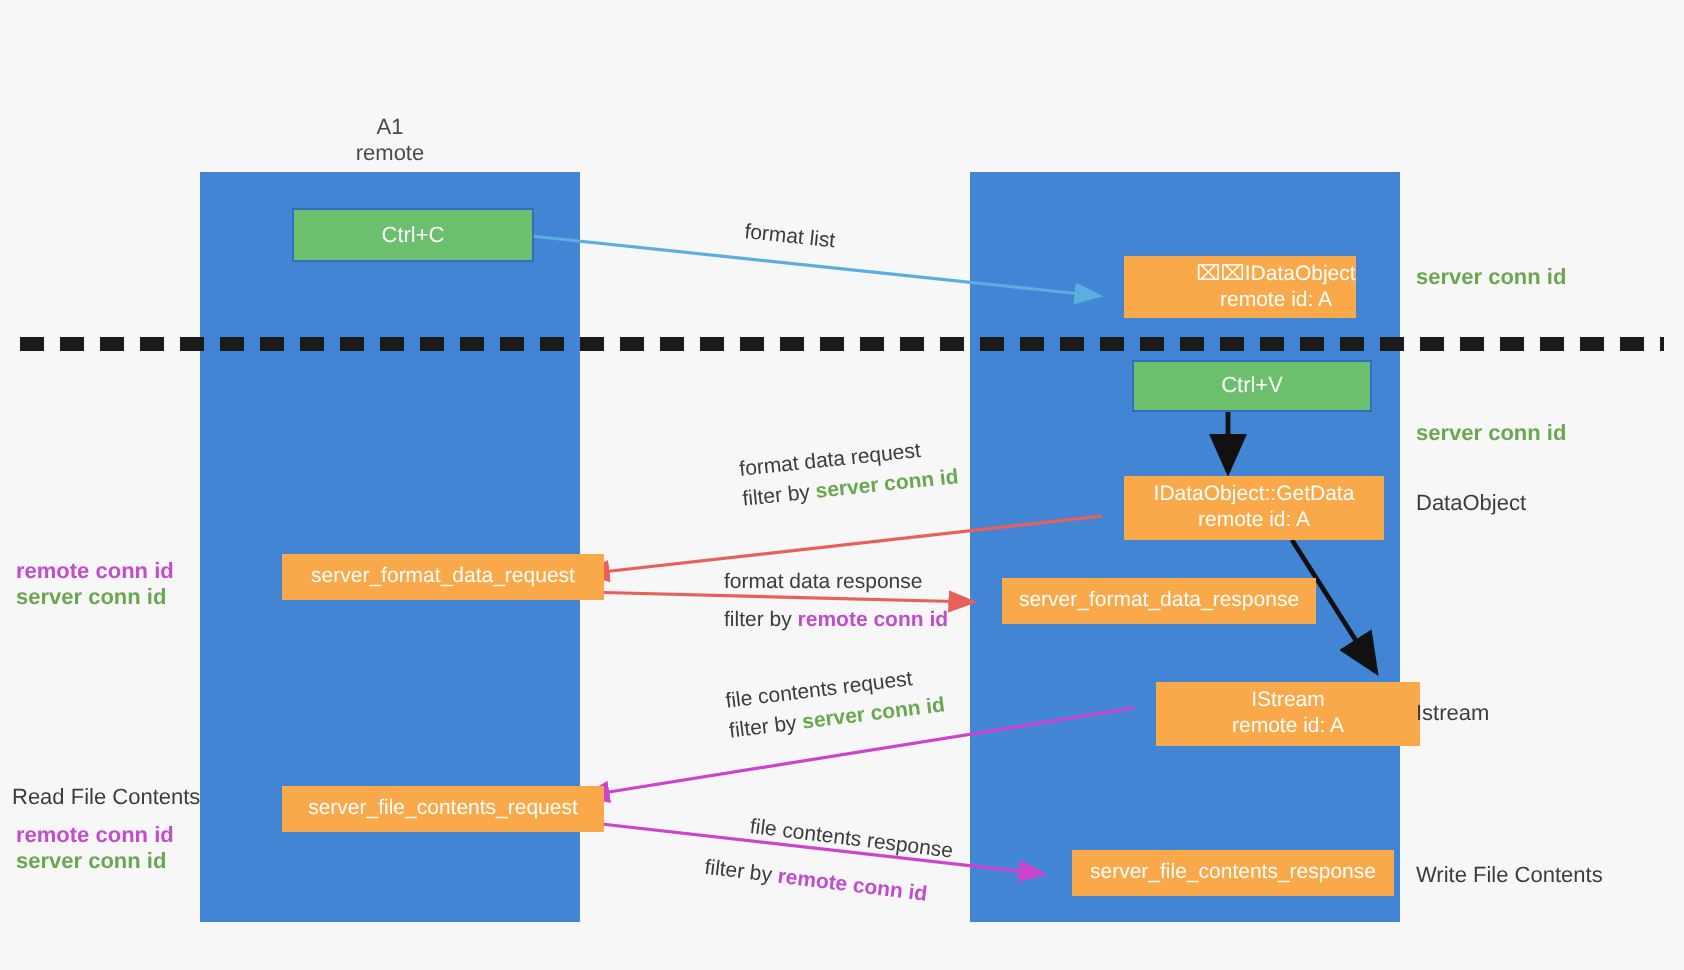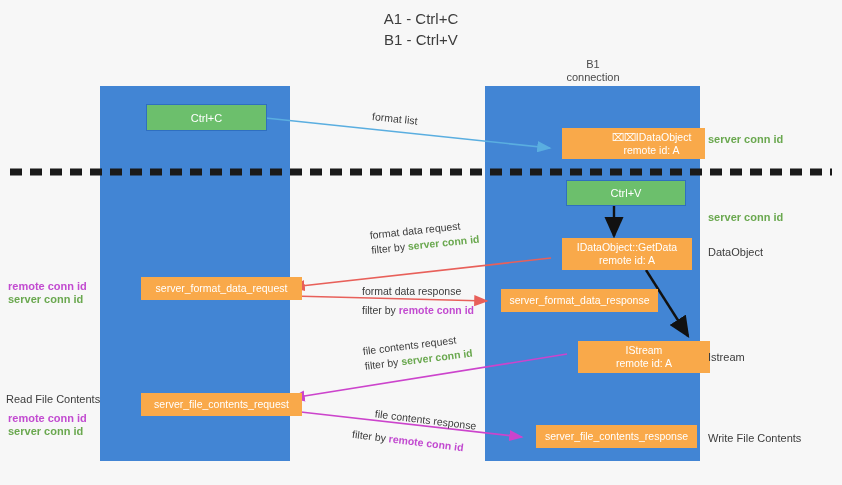--- a/index.html
+++ b/index.html
@@ -44,25 +44,23 @@
   .edge-label b{font-weight:bold;}
 
   svg.overlay{position:absolute;left:0;top:0;width:842px;height:485px;
     pointer-events:none;}
 </style>
 </head>
 <body>
 
 <div id="stage">
 
-  <div class="title">A1 - Ctrl+C
-B1 - Ctrl+V</div>
 
-  <div class="lane-head" style="left:533px;top:58px;width:120px;">B1
-connection</div>
+  <div class="lane-head" style="left:135px;top:58px;width:120px;">A1
+remote</div>
 
   <div class="lane" style="left:100px;top:86px;width:190px;height:375px;"></div>
   <div class="lane" style="left:485px;top:86px;width:215px;height:375px;"></div>
 
   <svg class="overlay">
     <defs>
       <marker id="ah-blue" markerWidth="9" markerHeight="7" refX="8" refY="3.5" orient="auto">
         <polygon points="0,0 9,3.5 0,7" fill="#5aaee0"></polygon>
       </marker>
       <marker id="ah-red" markerWidth="9" markerHeight="7" refX="8" refY="3.5" orient="auto">
@@ -94,21 +92,21 @@
   </svg>
 
   <div class="box green" style="left:134px;top:104px;width:121px;height:27px;">
     <span class="l1">Ctrl+C</span>
   </div>
 
   <div class="box green" style="left:554px;top:180px;width:120px;height:26px;">
     <span class="l1">Ctrl+V</span>
   </div>
 
-  <div class="box orange" style="left:550px;top:128px;width:143px;height:31px;padding-left:36px;">
+  <div class="box orange" style="left:550px;top:128px;width:116px;height:31px;padding-left:36px;">
     <span class="l1">⌧⌧IDataObject</span>
     <span class="l2">remote id: A</span>
   </div>
 
   <div class="box orange" style="left:550px;top:238px;width:130px;height:32px;">
     <span class="l1">IDataObject::GetData</span>
     <span class="l2">remote id: A</span>
   </div>
 
   <div class="box orange" style="left:566px;top:341px;width:132px;height:32px;">

